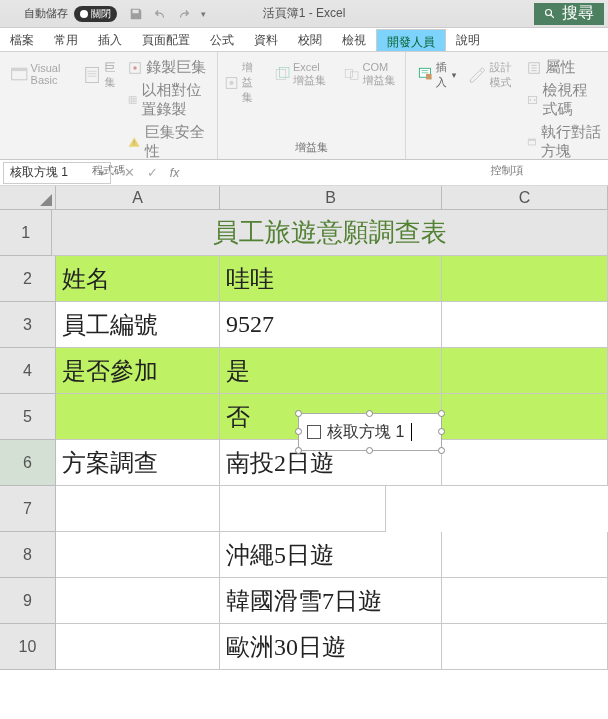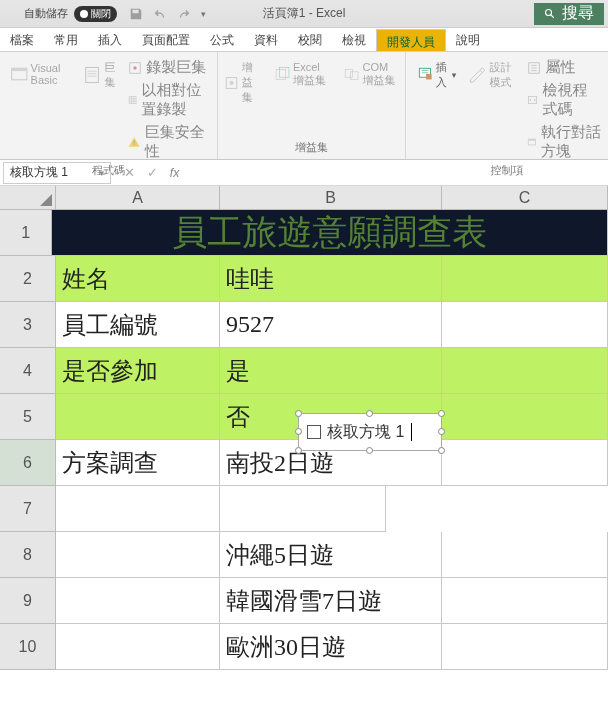--- a/index.html
+++ b/index.html
@@ -7,21 +7,21 @@
 .titlebar{height:28px;background:linear-gradient(#e6e6e6,#e0e0e0);display:flex;align-items:center;position:relative;border-bottom:1px solid #ccc}
 .autosave{font-size:11px;color:#444;margin-left:24px}
 .toggle{display:inline-flex;align-items:center;background:#333;border-radius:8px;padding:1px 6px;margin-left:6px;font-size:10px;color:#fff}
 .toggle-dot{width:8px;height:8px;border-radius:50%;background:#fff;margin-right:3px}
 .qat{display:flex;gap:10px;margin-left:12px;align-items:center}
 .qat-ico{width:14px;height:14px;opacity:.55}
 .doc-title{position:absolute;left:50%;transform:translateX(-50%);font-size:12px;color:#555}
 .searchbox{position:absolute;right:4px;display:flex;align-items:center;background:#4d8060;color:#fff;height:22px;padding:0 10px;font-size:16px;gap:6px}
 .menubar{height:24px;background:#fff;display:flex;border-bottom:1px solid #d0d0d0}
 .menu-item{padding:4px 10px;font-size:12px;color:#444;cursor:pointer}
-.menu-item.active{background:#eab308;border:1px solid #ccc;border-bottom:none;color:#0a6332;font-weight:500;margin-top:1px}
+.menu-item.active{background:#7dd3fc;border:1px solid #ccc;border-bottom:none;color:#0a6332;font-weight:500;margin-top:1px}
 .ribbon{height:108px;background:#f3f3f3;border-bottom:1px solid #c8c8c8;display:flex}
 .rgroup{border-right:1px solid #d8d8d8;padding:4px 6px 2px;display:flex;flex-direction:column;justify-content:space-between;align-items:center}
 .rgroup-body{display:flex;gap:4px;align-items:flex-start}
 .big-btn{display:flex;flex-direction:row;align-items:center;gap:2px;padding:4px;font-size:11px;color:#666;min-width:46px}
 .big-btn.disabled{opacity:.55}
 .big-ico{width:28px;height:28px}
 .small-list{display:flex;flex-direction:column;gap:4px;font-size:15px;color:#888;padding-top:2px}
 .small-list>div{display:flex;gap:4px;align-items:center}
 .sm-ico{width:14px;height:14px;opacity:.55}
 .grp-label{font-size:11px;color:#777;text-align:center;padding:2px 0}
@@ -32,21 +32,21 @@
 .sheet{display:flex;flex-direction:column}
 .col-headers{display:flex;height:24px}
 .corner{width:56px;background:#e6e6e6;border-right:1px solid #bbb;border-bottom:1px solid #bbb;position:relative}
 .corner::after{content:"";position:absolute;right:3px;bottom:3px;width:0;height:0;border-left:12px solid transparent;border-bottom:12px solid #888}
 .col-h{background:#e6e6e6;border-right:1px solid #bbb;border-bottom:1px solid #bbb;text-align:center;line-height:24px;font-size:16px;color:#555}
 .col-A{width:164px}.col-B{width:222px}.col-C{width:166px}
 .row{display:flex;height:46px}
 .row-h{width:56px;background:#e6e6e6;border-right:1px solid #bbb;border-bottom:1px solid #bbb;text-align:center;line-height:46px;font-size:16px;color:#555}
 .row-h.hl{background:#d3e0d3}
 .cell{border-right:1px solid #c8c8c8;border-bottom:1px solid #c8c8c8;padding:0 6px;display:flex;align-items:center;font-size:24px;font-family:"PMingLiU","SimSun",serif;color:#222}
-.merged-title{width:595px;background:#0f172a;justify-content:center;color:#548235;font-size:35px}
+.merged-title{width:595px;background:#e5e5e5;justify-content:center;color:#548235;font-size:26px}
 .yellow{background:#bef264}
 .checkbox-float{position:absolute;border:1px solid #aaa;left:298px;top:413px;width:144px;height:38px;background:#fff;display:flex;align-items:center;gap:6px;padding:0 8px;font-size:16px;font-family:"Microsoft JhengHei"}
 .handle{position:absolute;width:7px;height:7px;background:#fff;border:1px solid #888;border-radius:50%}
 .cb-box{width:14px;height:14px;border:1px solid #555}
 .cursor{display:inline-block;width:1px;height:18px;background:#000;margin-left:1px}
 svg{display:block}
 </style>
 </head>
 <body>
 

